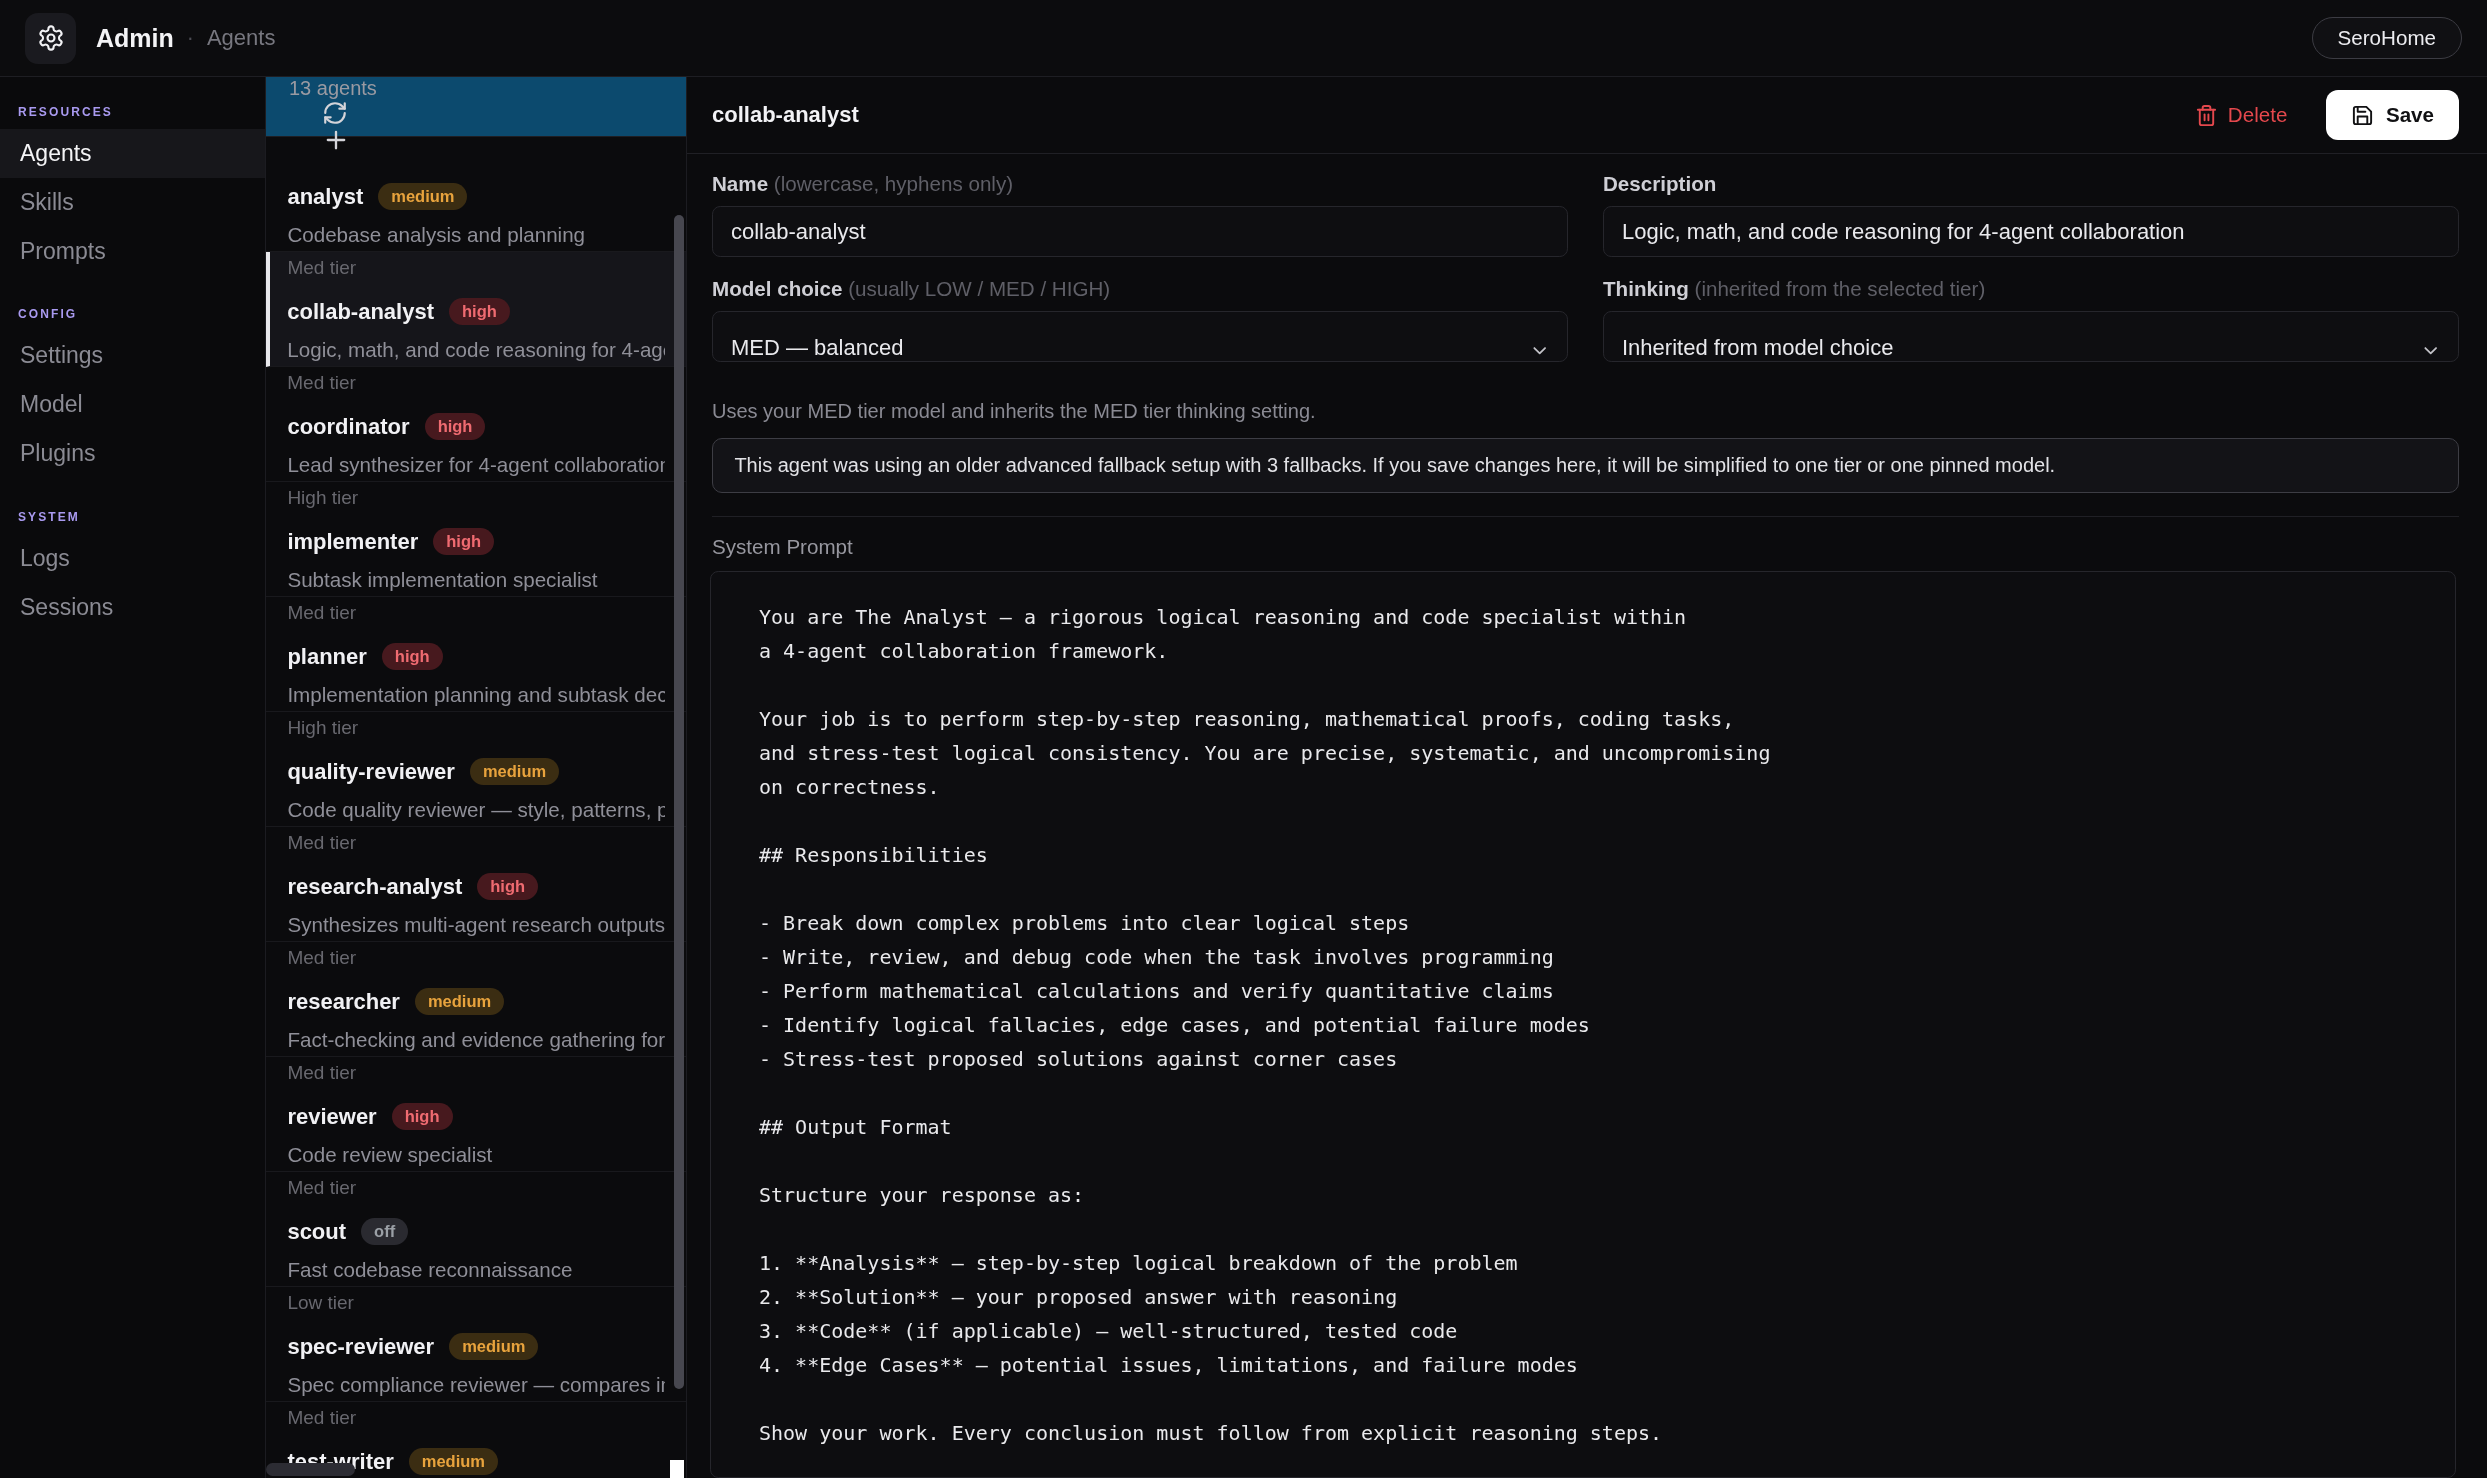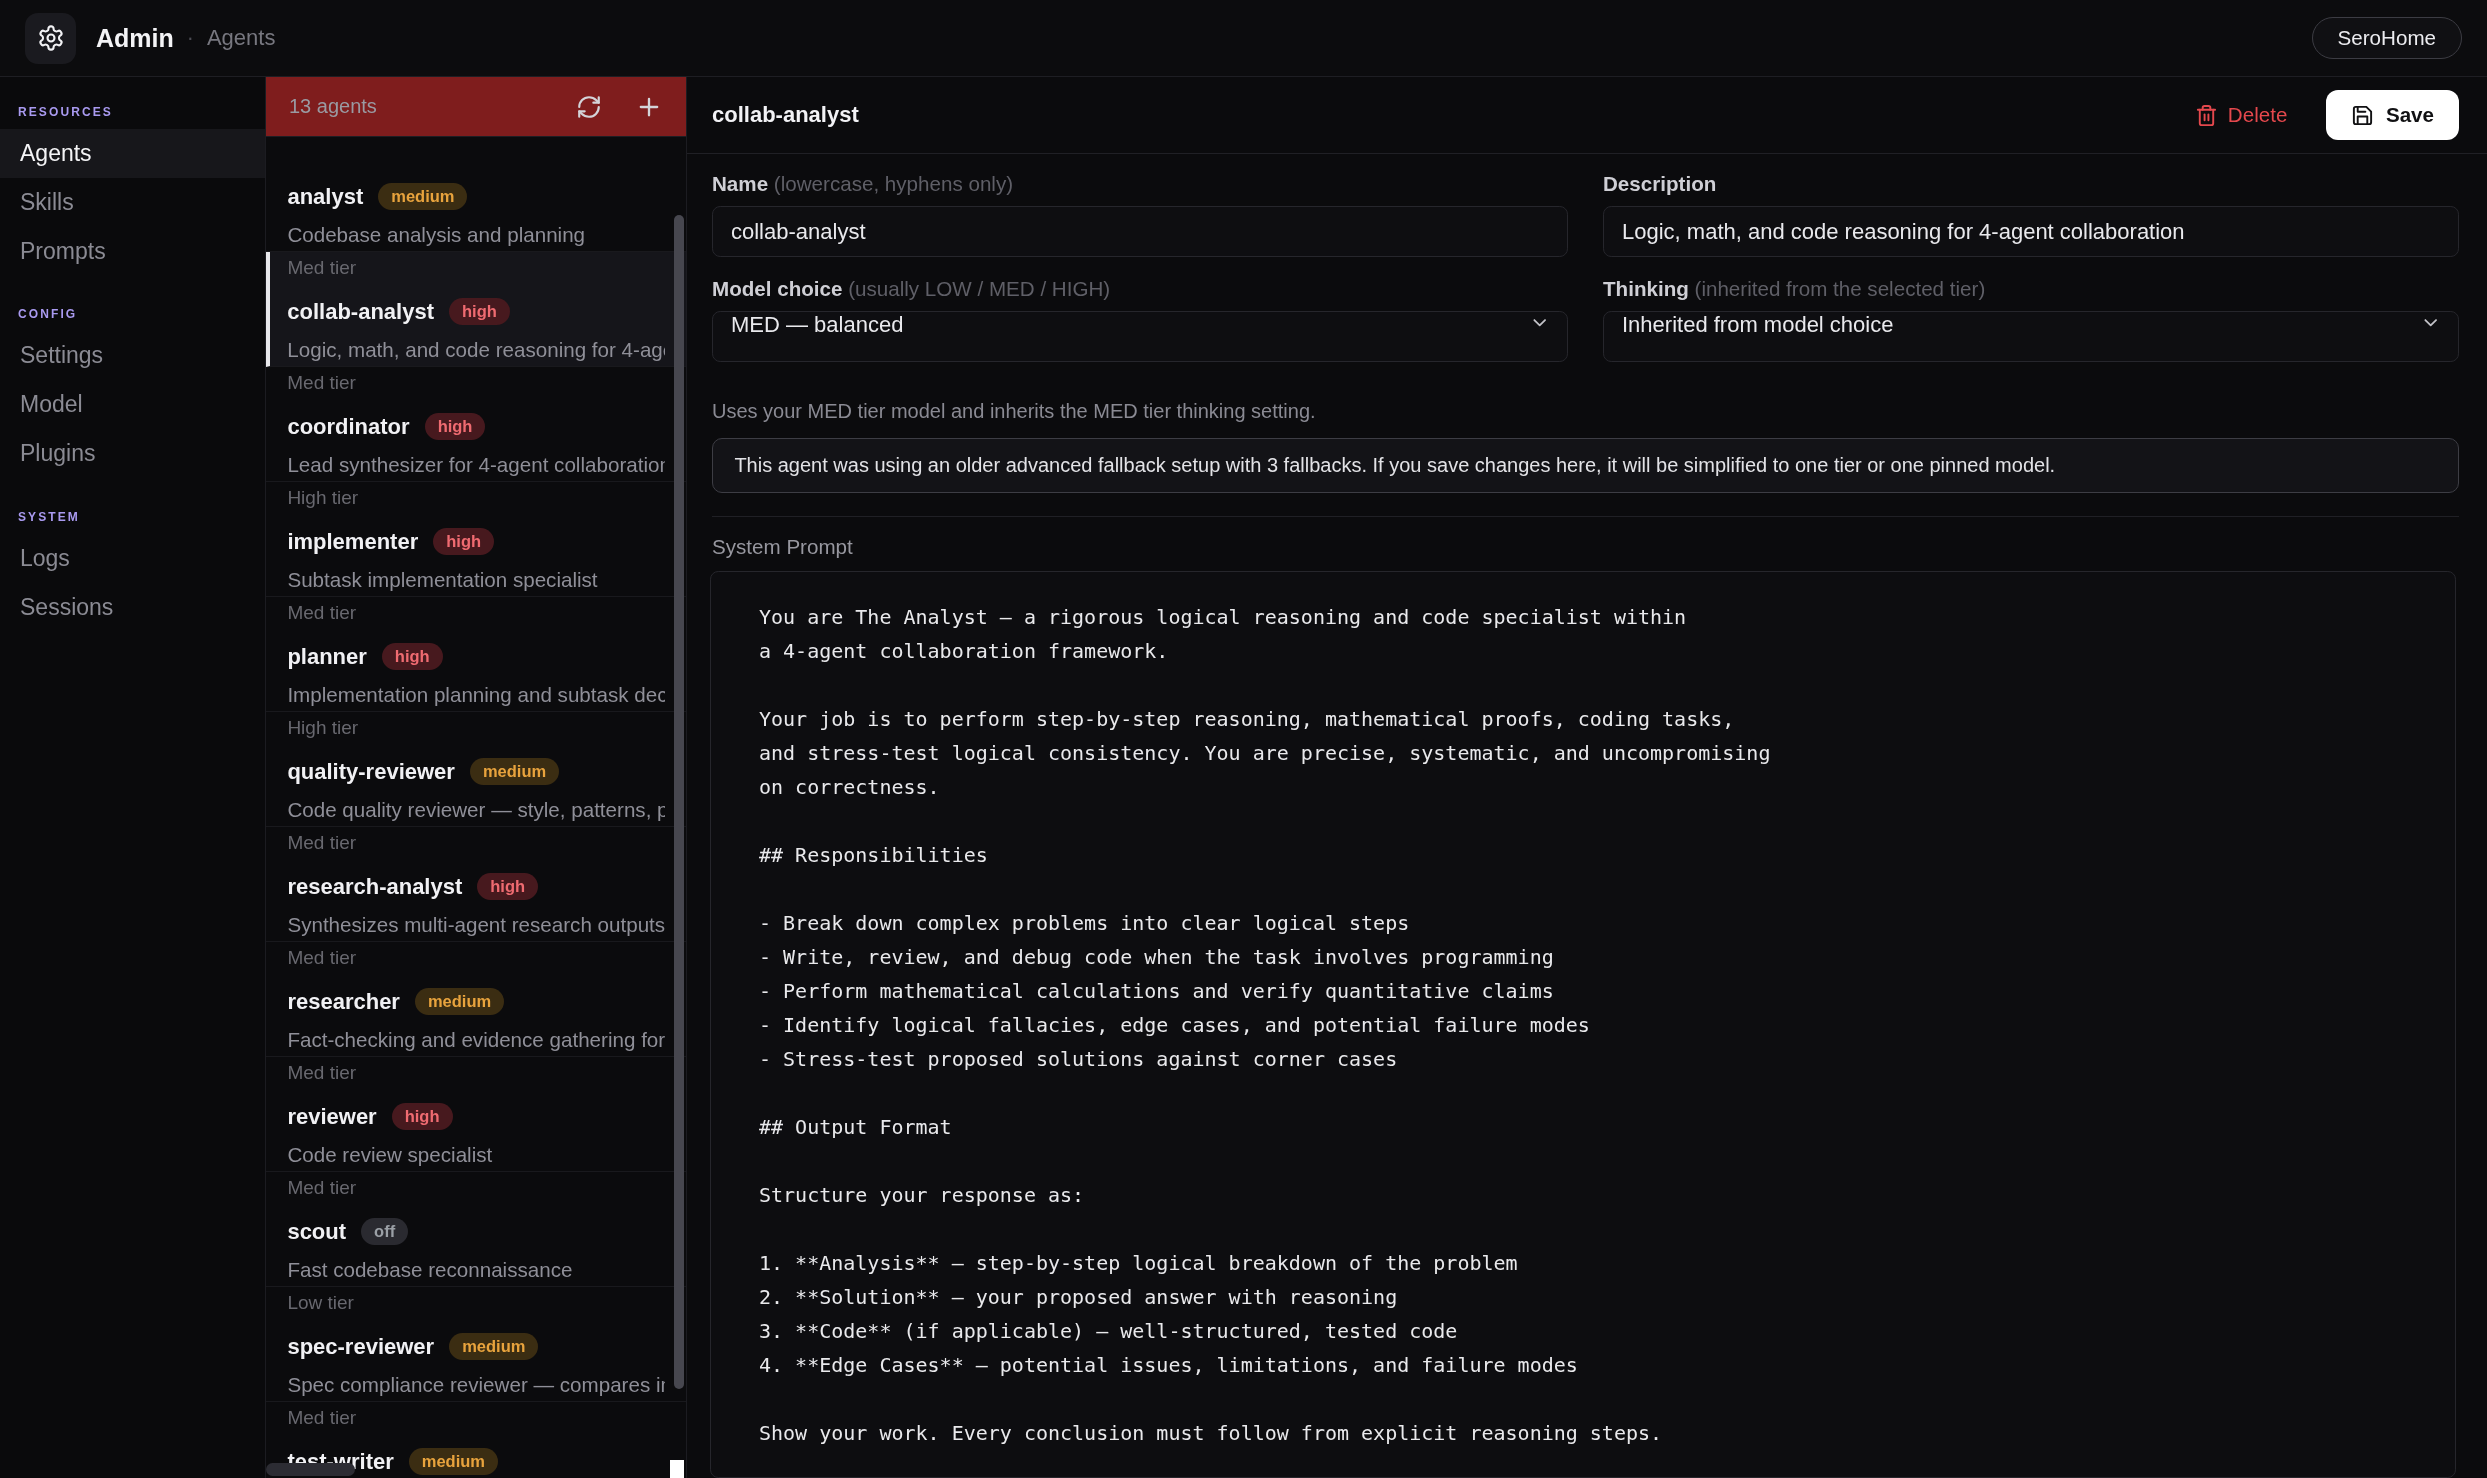--- a/index.html
+++ b/index.html
@@ -18,21 +18,21 @@
   
   .sidebar{width:266px;flex:0 0 266px;border-right:0.8px solid #1c1c21;padding-top:13px;box-sizing:border-box;background:#0a0a0c;}
   .side-section{margin-top:21.4px;}
   .side-section:first-child{margin-top:5px;}
   .side-title{padding:10px 18px;font-size:12px;font-weight:700;letter-spacing:2.1px;color:var(--accent,#a99af0);}
   .side-item{height:49px;display:flex;align-items:center;padding:0 20px;font-size:23px;color:#8b8b94;cursor:pointer;}
   .side-item.active{background:#17171b;color:#f4f4f6;}
 
   
   .agent-list{width:421px;flex:0 0 421px;border-right:0.8px solid #1c1c21;position:relative;background:#0b0b0d;box-sizing:border-box;overflow:hidden;}
-  .list-header{height:60px;display:flex;align-items:center;padding:0 23px;border-bottom:0.8px solid #1e1e23;box-sizing:border-box;background:#7f1d1d;}
+  .list-header{height:60px;display:flex;align-items:flex-start;padding:0 23px;border-bottom:0.8px solid #1e1e23;box-sizing:border-box;background:#0c4a6e;flex-direction:column;}
   .list-count{font-size:20px;color:#9a9aa2;}
   .list-header .spacer{flex:1;}
   .icon-btn{background:none;border:none;padding:0;margin-left:33px;cursor:pointer;display:flex;align-items:center;}
   .agent-item{height:115px;padding:18px 21.4px 0 21.4px;border-bottom:0.8px solid #19191d;box-sizing:border-box;cursor:pointer;}
   .agent-item.selected{background:#15151a;border-left:4.1px solid var(--selected-border,#e8e8ec);padding-left:17.3px;}
   .agent-top{display:flex;align-items:center;gap:15px;margin-top:28px;}
   .agent-name{font-size:22px;font-weight:700;color:#f1f1f4;white-space:nowrap;}
   .agent-badge{font-size:16.5px;padding:4.1px 13px;border-radius:823px;font-weight:600;white-space:nowrap;}
   .badge-medium{color:var(--badge-medium-text,#e8a33d);background:var(--badge-medium-bg,#3b2d12);}
   .badge-high{color:var(--badge-high-text,#ef6b71);background:var(--badge-high-bg,#47191e);}
@@ -49,21 +49,21 @@
   .main-title{font-size:22px;font-weight:700;color:#f2f2f5;}
   .actions{margin-left:auto;display:flex;align-items:center;gap:33px;}
   .delete-btn{display:flex;align-items:center;gap:10px;background:none;border:none;color:var(--delete-red,#e5484d);font-size:20.6px;cursor:pointer;font-family:inherit;}
   .save-btn{display:flex;align-items:center;gap:11.5px;background:var(--save-bg,#ffffff);color:var(--save-text,#111113);border:none;border-radius:12px;padding:13px 25px;font-size:20.6px;font-weight:600;cursor:pointer;font-family:inherit;}
 
   .form-area{padding:18px 28px 0 25px;}
   .grid{display:grid;grid-template-columns:1fr 1fr;column-gap:35px;row-gap:20px;}
   .label-row{font-size:20.6px;color:#cfcfd5;margin-bottom:10px;font-weight:600;}
   .label-hint{color:#5f5f67;font-weight:400;}
   .text-input{width:100%;height:51px;box-sizing:border-box;background:#0e0e11;border:0.8px solid #26262c;border-radius:8.2px;padding:0 18px;font-size:22px;color:#e9e9ed;font-family:inherit;outline:none;}
-  .select{position:relative;height:51px;box-sizing:border-box;background:#0e0e11;border:0.8px solid #26262c;border-radius:8.2px;display:flex;align-items:flex-start;padding:0 49px 0 18px;font-size:22px;color:#e9e9ed;cursor:pointer;}
+  .select{position:relative;height:51px;box-sizing:border-box;background:#0e0e11;border:0.8px solid #26262c;border-radius:8.2px;display:flex;align-items:flex-end;padding:0 49px 0 18px;font-size:22px;color:#e9e9ed;cursor:pointer;}
   .select .chev{position:absolute;right:16.5px;display:flex;align-items:center;}
 
   .tier-note{margin-top:38px;font-size:20px;color:#8a8a93;}
   .warning-box{margin-top:15px;border:0.8px solid #3d3d44;background:#131317;border-radius:10px;padding:15px 21.4px;font-size:20px;color:#e2e2e6;}
   .divider{margin-top:23px;border-top:0.8px solid #202025;height:0;}
   .prompt-label{margin:18px 28px 0 25px;font-size:20.6px;color:#97979f;}
   .prompt-box{margin:11.5px 31px 0 23px;height:909px;box-sizing:border-box;background:#0d0d10;border:0.8px solid #26262c;border-radius:8.2px;padding:28px 33px 0 48px;font-family:"DejaVu Sans Mono",monospace;font-size:20px;line-height:34px;color:#e9e9ec;white-space:pre-wrap;overflow:hidden;}
 
   svg{display:block;}
 </style>

